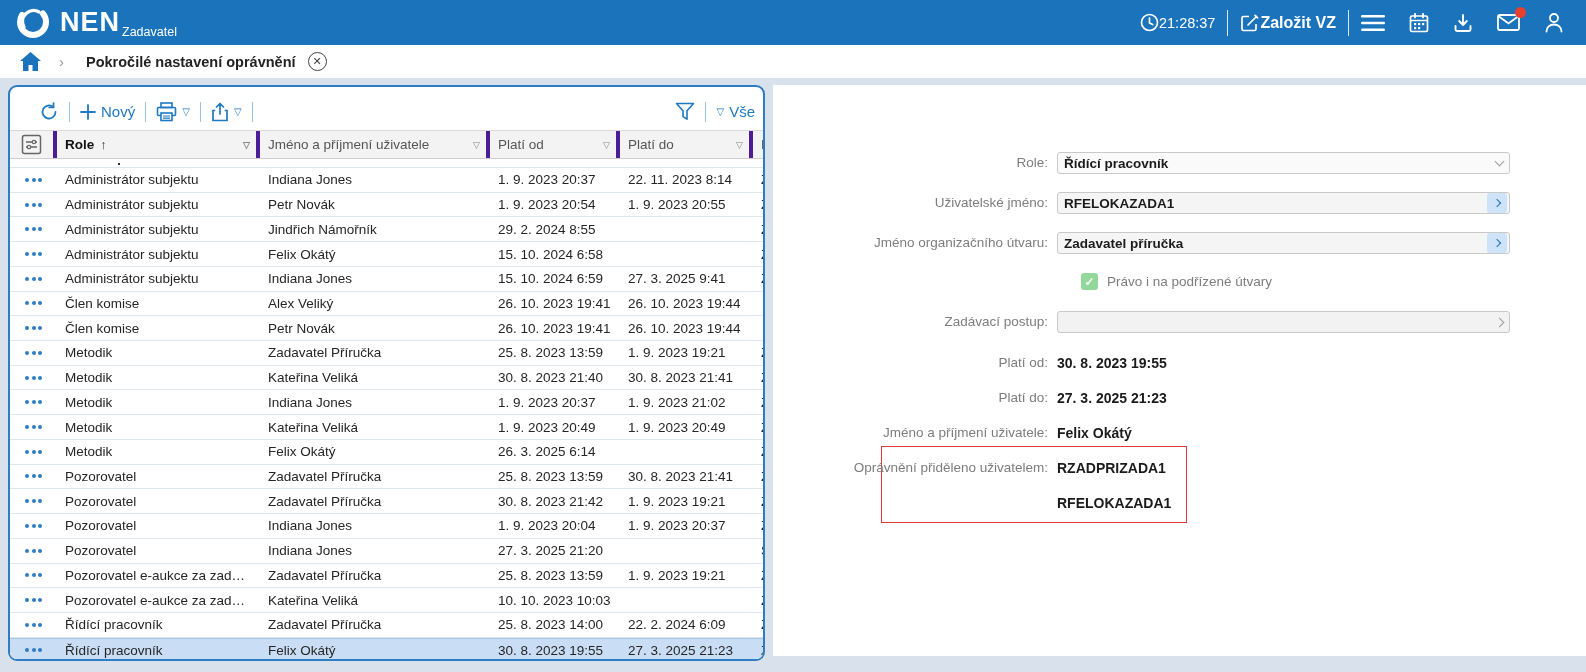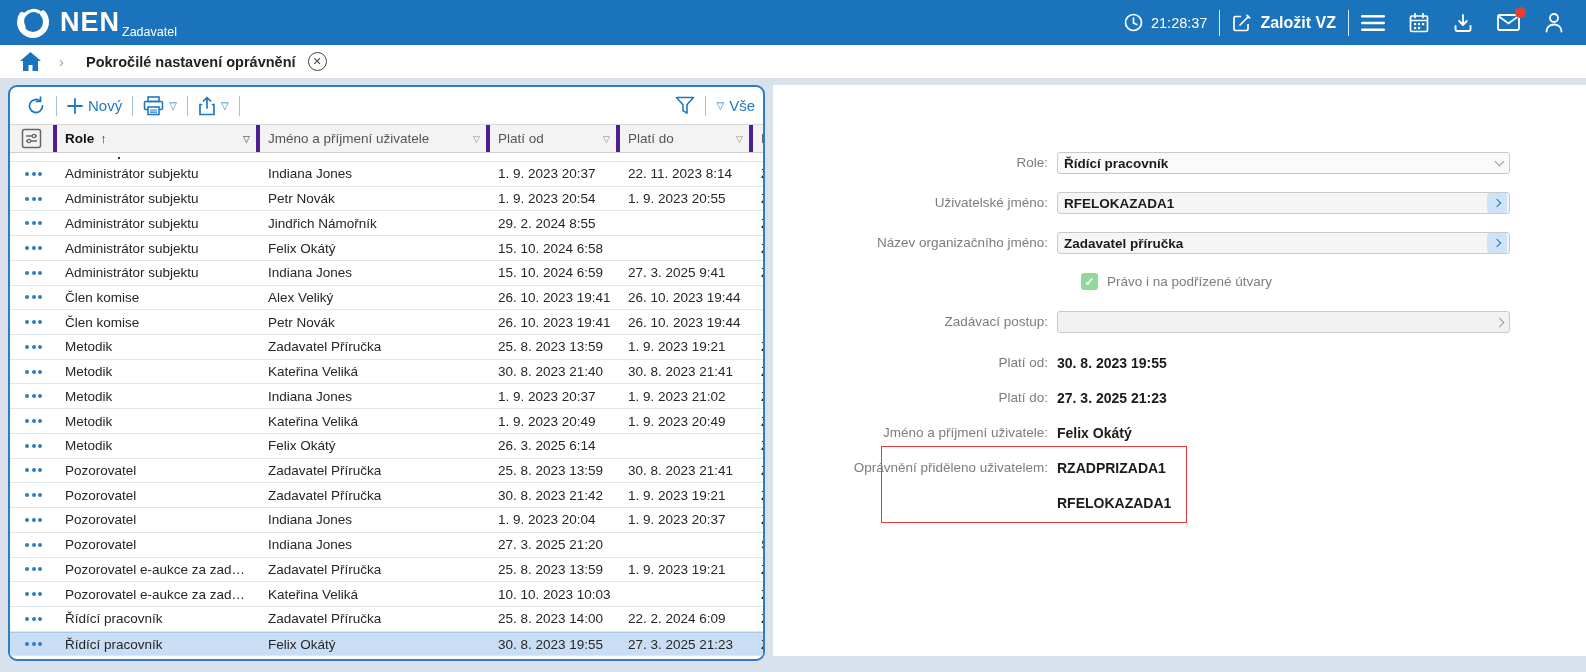--- a/index.html
+++ b/index.html
@@ -10,38 +10,38 @@
   body{width:1586px;height:672px;overflow:hidden;background:#fff;}
   #stage{position:relative;width:1586px;height:672px;background:var(--pagebg);}
 
   
   .topbar{position:absolute;left:0;top:0;width:1586px;height:45px;background:var(--accent);color:#fff;}
   .brand{position:absolute;left:14px;top:3px;display:flex;align-items:flex-start;}
   .brand-name{font-size:27px;font-weight:bold;letter-spacing:1px;line-height:38px;margin-left:8px;}
   .brand-sub{font-size:12.5px;margin-top:22px;margin-left:2px;font-weight:normal;}
   .bar-title{position:absolute;left:658px;top:0;transform:translateX(-50%);line-height:45px;font-size:17.5px;font-weight:bold;letter-spacing:.8px;white-space:nowrap;}
   .bar-right{position:absolute;right:10px;top:0;height:45px;display:flex;align-items:center;gap:0;}
-  .bar-item{display:flex;align-items:center;gap:8px;padding:0 12px;height:43px;cursor:pointer;justify-content:space-between;}
+  .bar-item{display:flex;align-items:center;padding:0 12px;height:43px;cursor:pointer;justify-content:space-between;}
   .bar-sep{width:1px;height:26px;background:rgba(255,255,255,.85);}
   .bar-time{font-size:14.5px;}
   .bar-btn-label{font-size:16px;font-weight:bold;}
   .icon{display:inline-block;line-height:0;}
   .mail-wrap{position:relative;}
   .badge{position:absolute;right:-6px;top:-7px;width:11px;height:11px;border-radius:50%;background:#e8402f;}
 
   
   .crumbbar{position:absolute;left:0;top:45px;width:1586px;height:33px;background:#fff;display:flex;align-items:center;}
   .crumb-home{margin-left:20px;line-height:0;cursor:pointer;}
   .crumb-chev{margin-left:18px;color:#9a9a9a;font-size:15px;}
   .crumb-page{margin-left:22px;font-size:14.5px;font-weight:bold;color:#222;}
   .crumb-close{margin-left:12px;width:19px;height:19px;border:1.6px solid #444;border-radius:50%;display:flex;align-items:center;justify-content:center;font-size:11px;color:#444;cursor:pointer;}
 
   
   .lpanel{position:absolute;left:8px;top:85px;width:757px;height:576px;background:#fff;border:2px solid #2e7cc1;border-radius:9px;overflow:hidden;}
-  .ltoolbar{height:37px;display:flex;align-items:center;position:relative;padding-left:16px;color:var(--accent-icon);}
+  .ltoolbar{height:37px;display:flex;align-items:center;position:relative;padding-left:29px;color:var(--accent-icon);margin-top:6px;}
   .tbi{display:flex;align-items:center;gap:5px;cursor:pointer;line-height:0;}
   .tb-sep{width:1px;height:20px;background:#9dc3e3;margin:0 10px;}
   .tb-label{font-size:15px;color:var(--accent-icon);line-height:normal;}
   .tri{font-size:10px;color:var(--accent-icon);line-height:normal;}
   .ltb-right{position:absolute;right:8px;top:0;height:37px;display:flex;align-items:center;}
 
   .thead{height:29px;display:flex;background:var(--hdrbg);border-top:1px solid #d9d9d9;border-bottom:1px solid #cfcfcf;font-size:13.5px;color:#555;align-items:center;}
   .th{height:100%;display:flex;align-items:center;border-right:4px solid #4c1d95;padding:0 8px;position:relative;}
   .th .flt{position:absolute;right:6px;font-size:9px;color:#888;}
   .th-role{font-weight:bold;color:#111;}
@@ -567,21 +567,21 @@
       <span class="flabel">Uživatelské jméno:</span>
       <span class="fbox">
         <span class="grow">RFELOKAZADA1</span>
         <span class="bluebtn">
             <span class="chev right"></span>
           </span>
       </span>
     </div>
 
     <div class="frow" style="left:0;top:147px;width:813px">
-      <span class="flabel">Název organizačního jméno:</span>
+      <span class="flabel">Jméno organizačního útvaru:</span>
       <span class="fbox">
         <span class="grow">Zadavatel příručka</span>
         <span class="bluebtn">
             <span class="chev right"></span>
           </span>
       </span>
     </div>
 
     <div class="frow" style="left:0;top:188px;width:813px;height:17px">
       <span class="cbx">✓</span>

